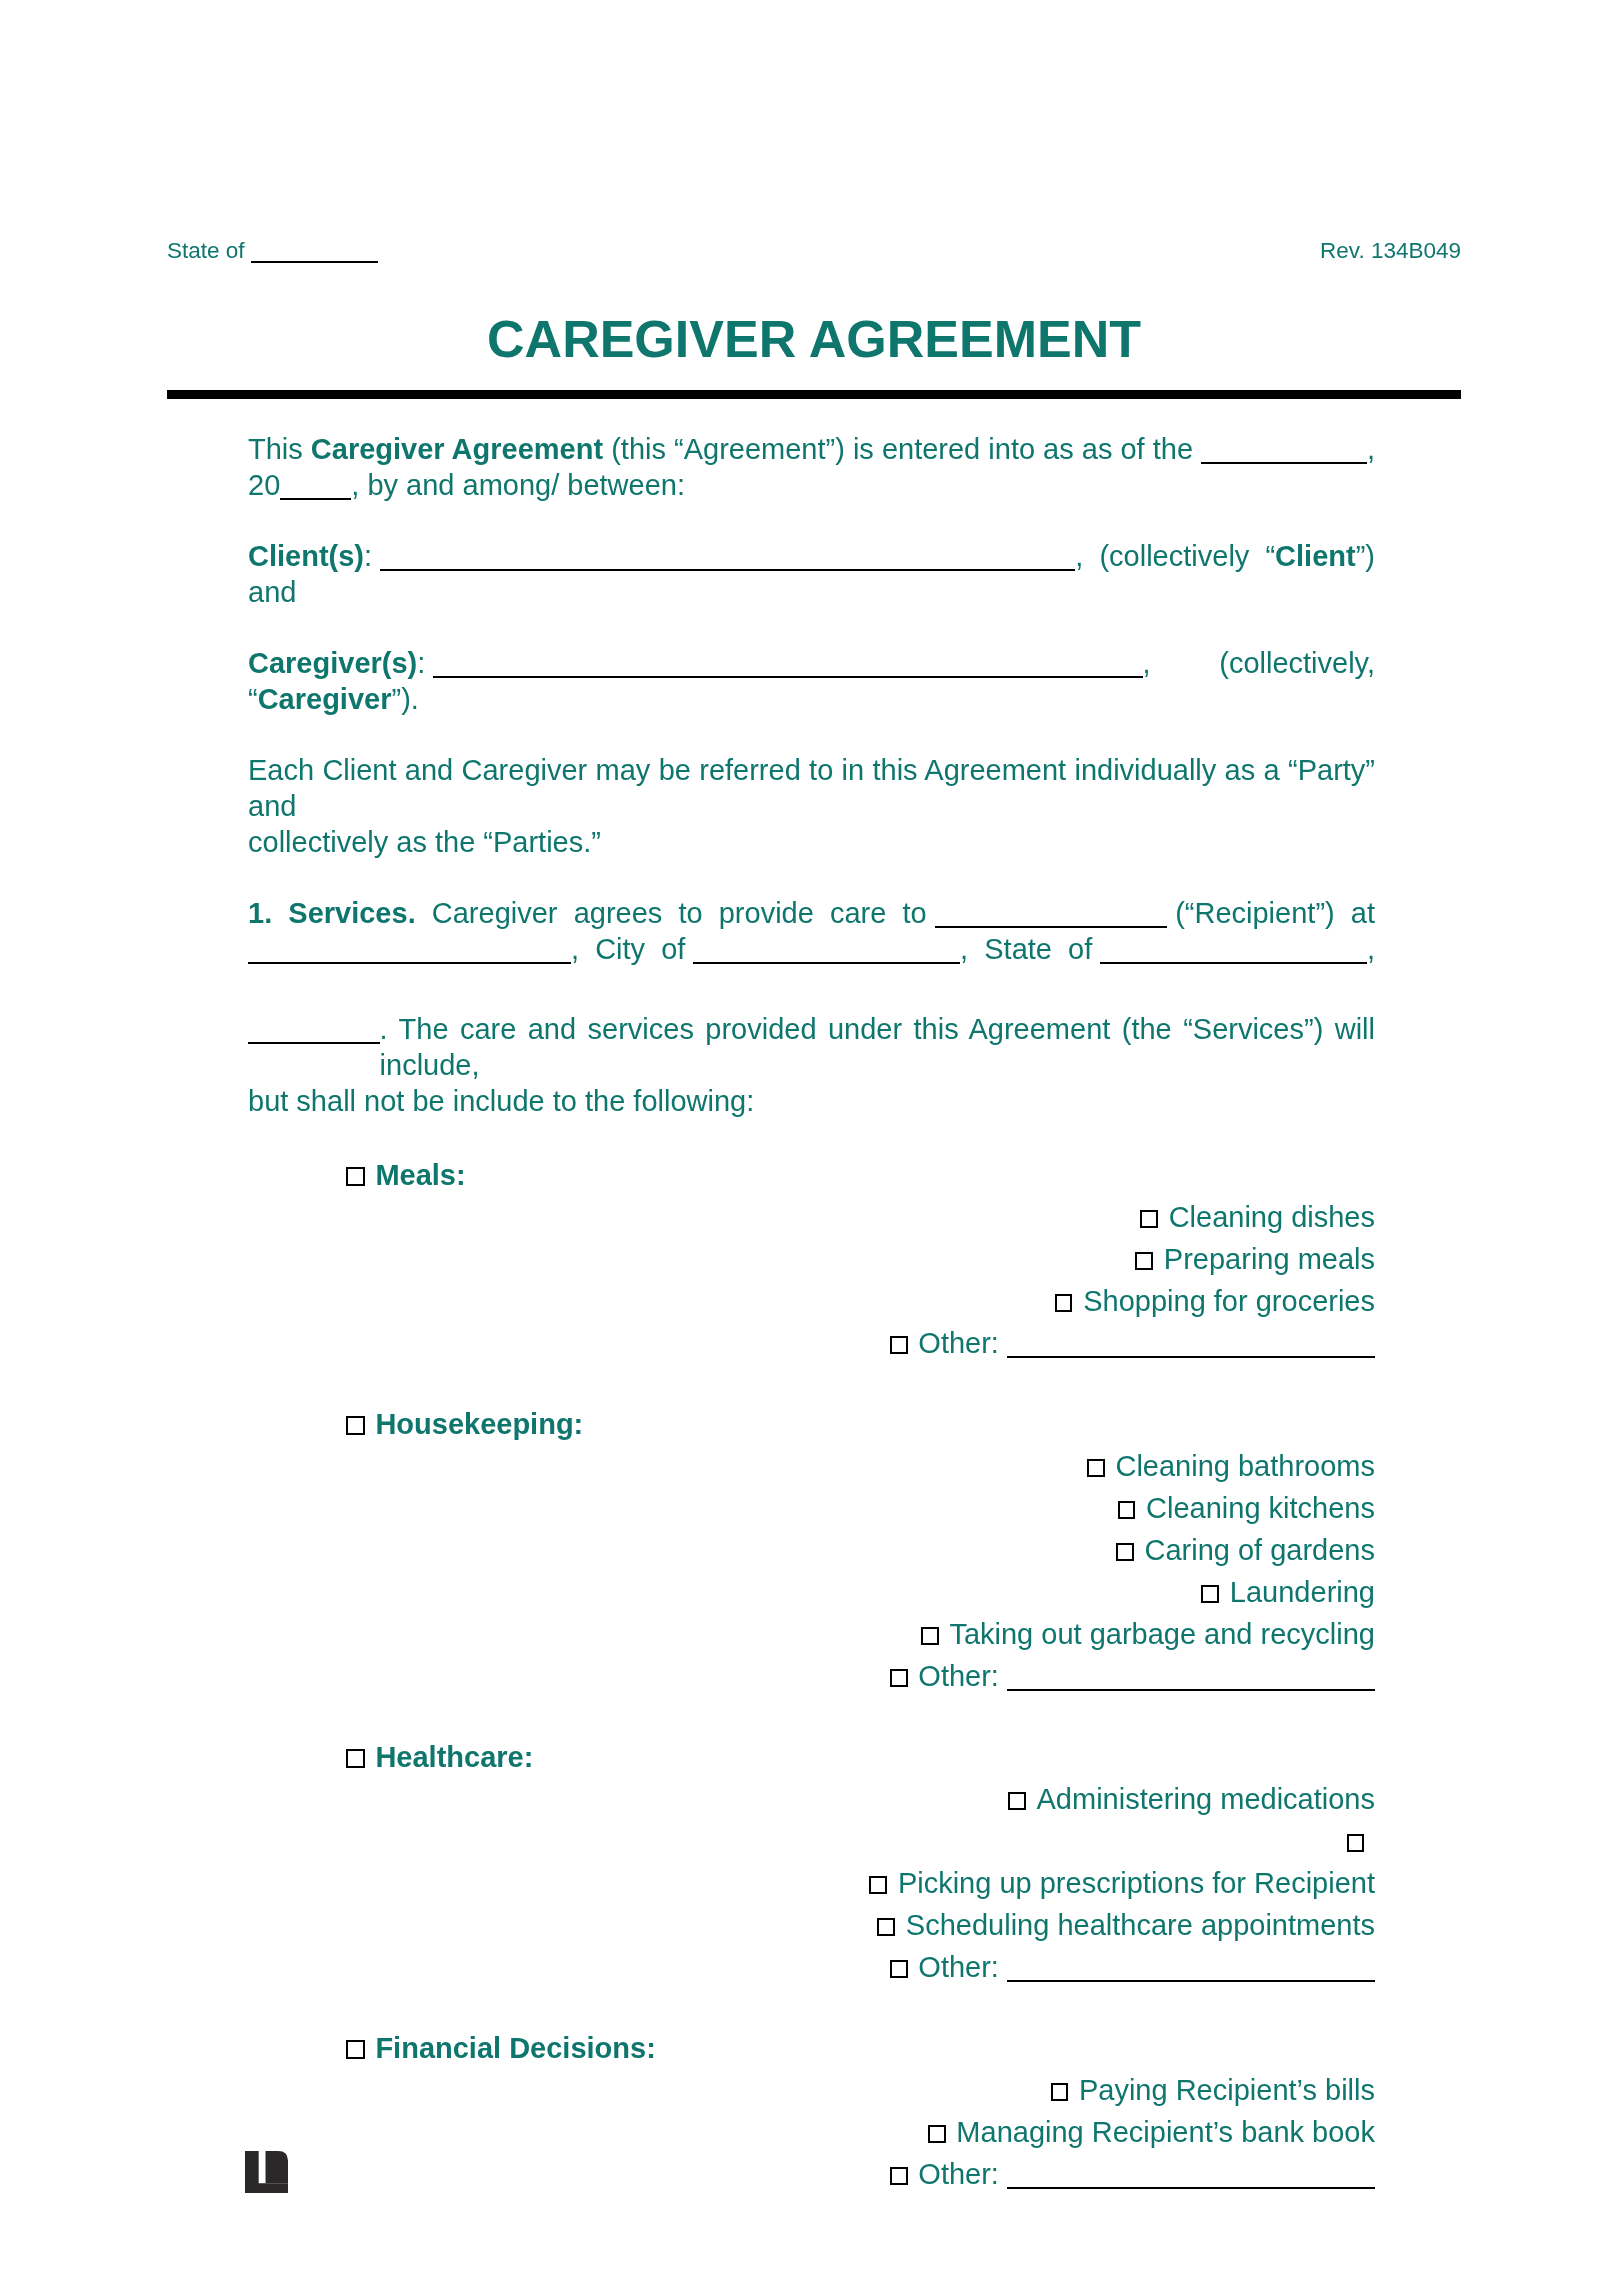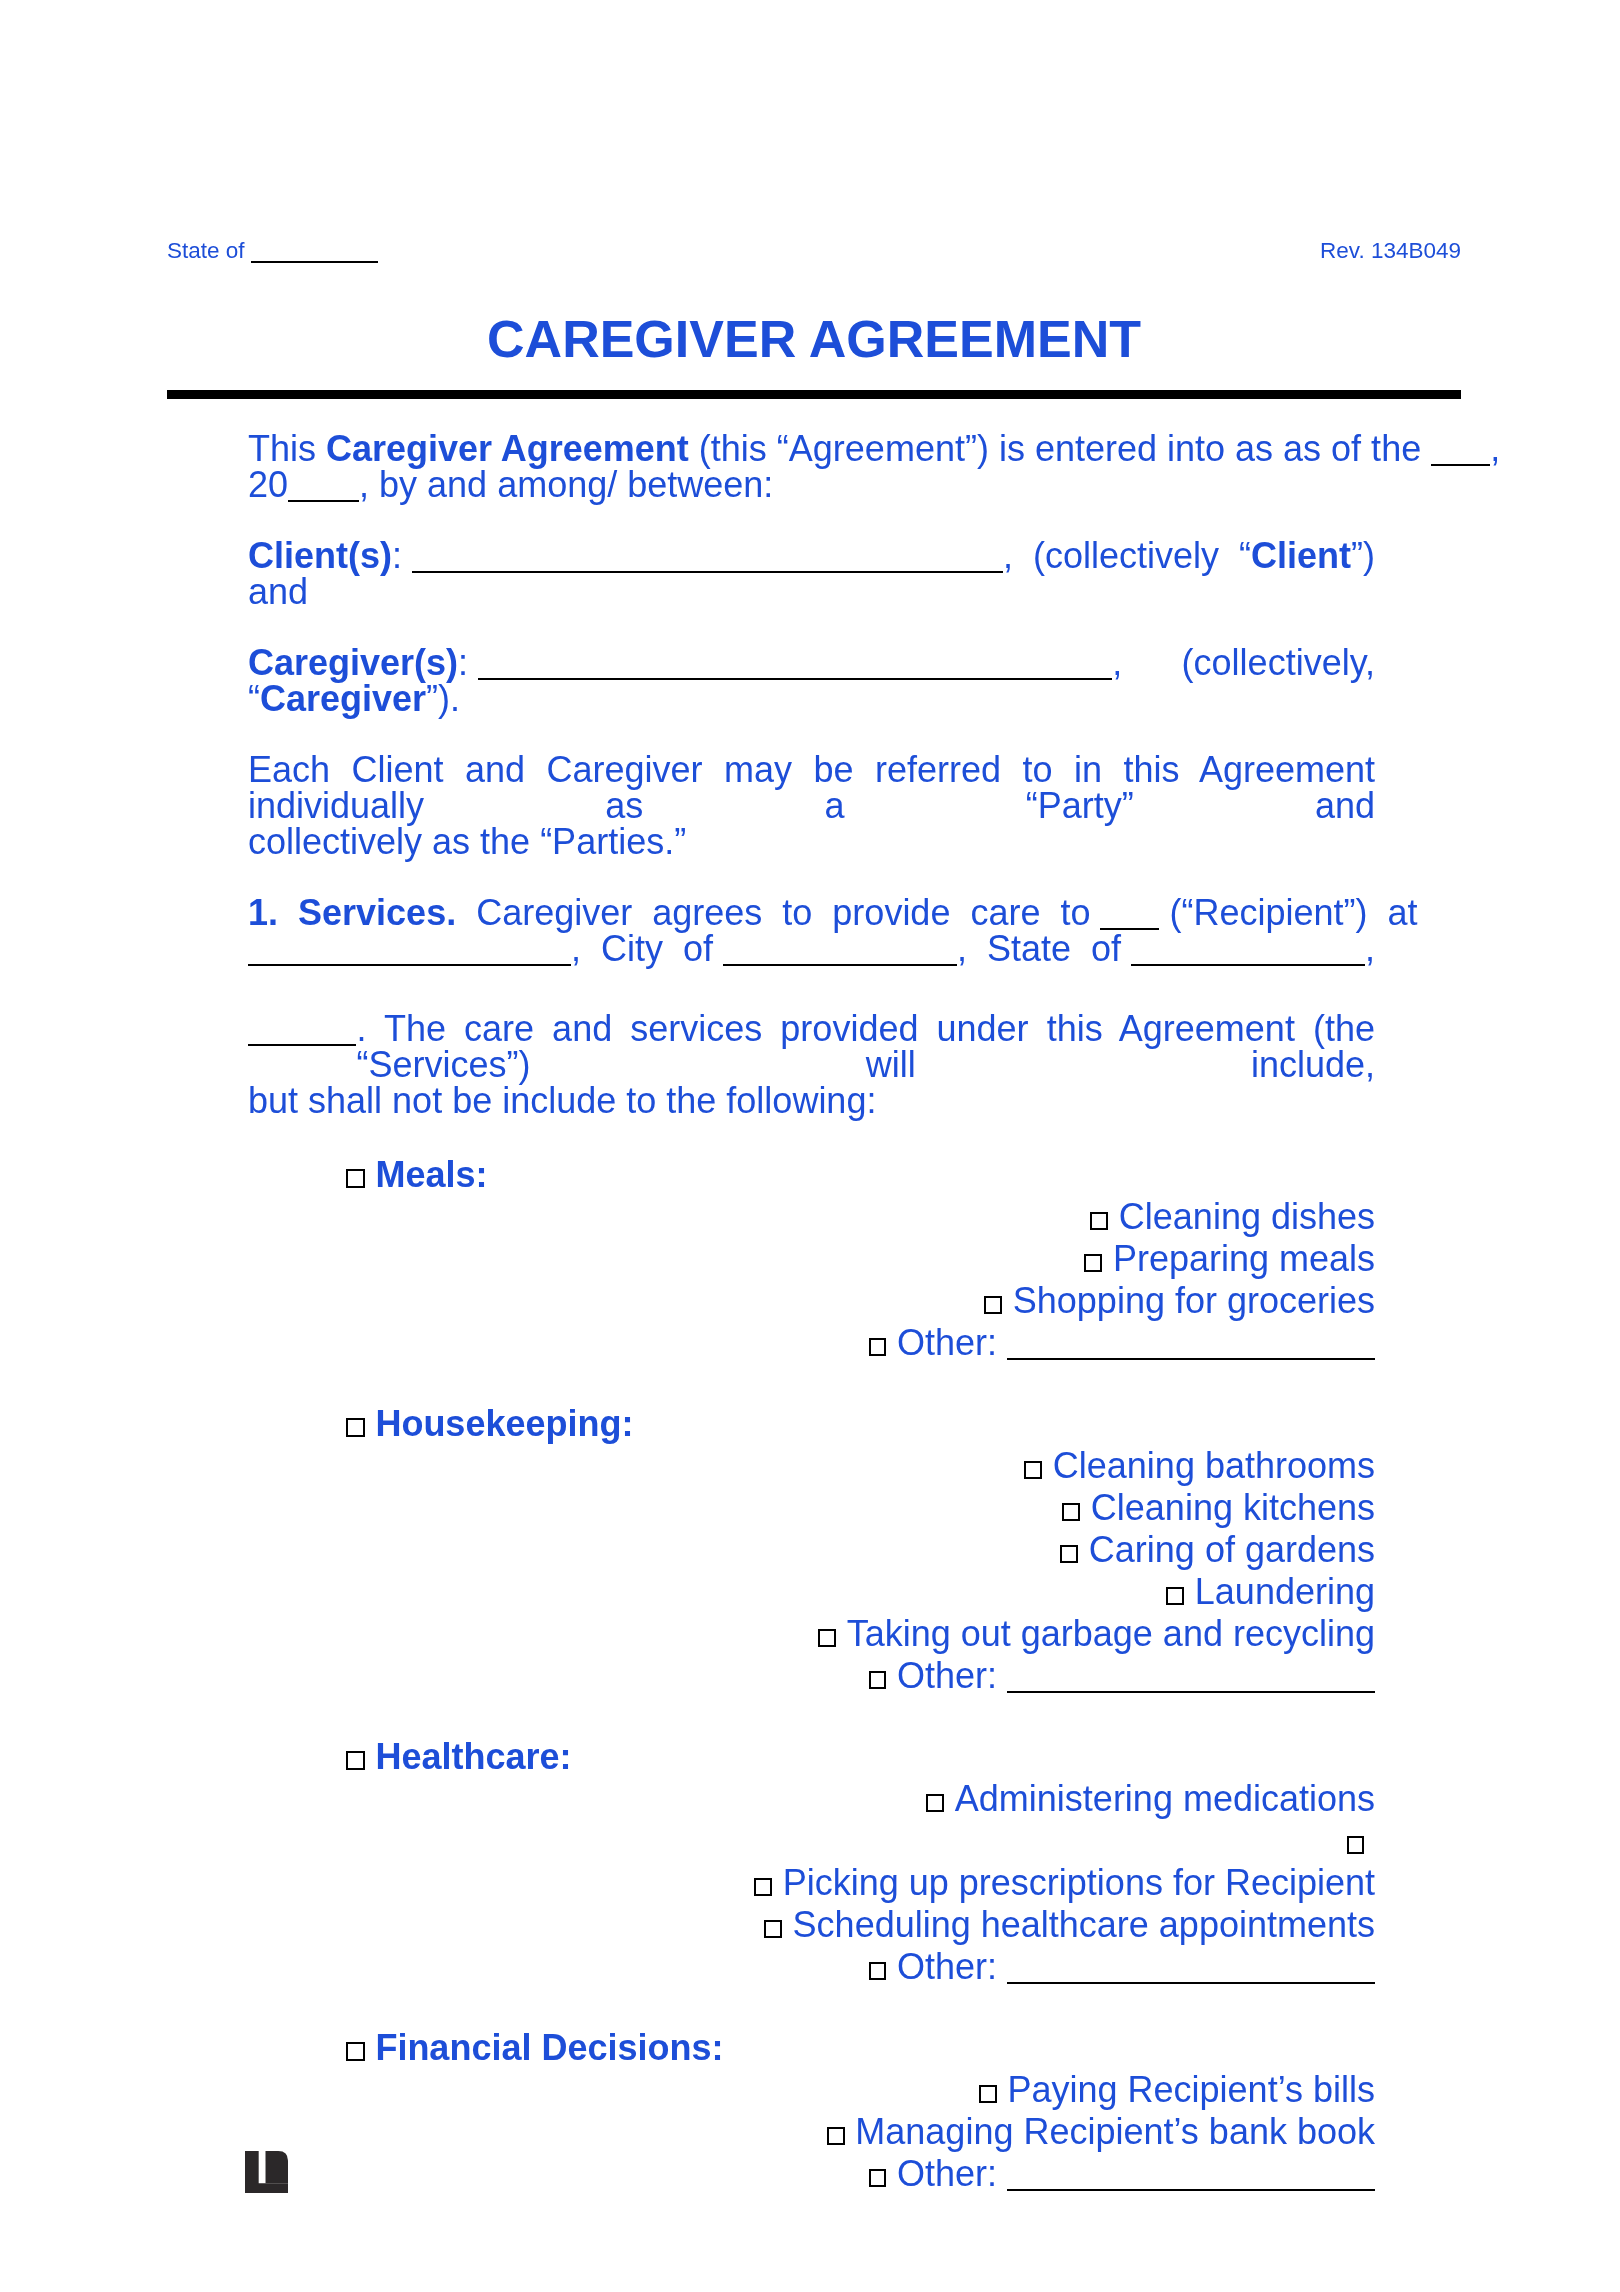--- a/index.html
+++ b/index.html
@@ -2,21 +2,21 @@
 <html><head>
 <meta charset="utf-8">
 <style>
   * { margin:0; padding:0; box-sizing:border-box; }
   html,body { background:#ffffff; }
   .page {
     position:relative;
     width:1620px; height:2293px;
     background:#ffffff;
     font-family:"Liberation Sans","DejaVu Sans",sans-serif;
-    color:#1d4ed8;
+    color:#0f766e;
     overflow:hidden;
   }
   
   .hdr {
     position:absolute; top:237px; left:167px; width:1294px;
     display:flex; justify-content:space-between; align-items:baseline;
     font-size:22.5px; line-height:27.4px;
   }
   .hdr .left { white-space:pre; }
   
@@ -36,21 +36,21 @@
   
   .title {
     position:absolute; top:312px; left:167px; width:1294px;
     text-align:center; font-size:52px; font-weight:bold; letter-spacing:0px;
     line-height:55px;
   }
   .rule { position:absolute; top:390px; left:167px; width:1294px; height:8.8px; background:#000; }
   
   .content {
     position:absolute; top:431px; left:248px; width:1127px;
-    font-size:36px; line-height:36px;
+    font-size:29px; line-height:36px;
   }
   .para { margin-bottom:35px; }
   .line { display:flex; align-items:baseline; }
   .line > span { white-space:pre; }
   b { font-weight:bold; }
   .jline { text-align:justify; text-align-last:justify; }
   .jline-text { flex:1 1 auto; text-align:justify; text-align-last:justify; white-space:normal !important;margin-top:44px; }
   
   .sections { margin-top:0; }
   .section { margin-bottom:39px; }

